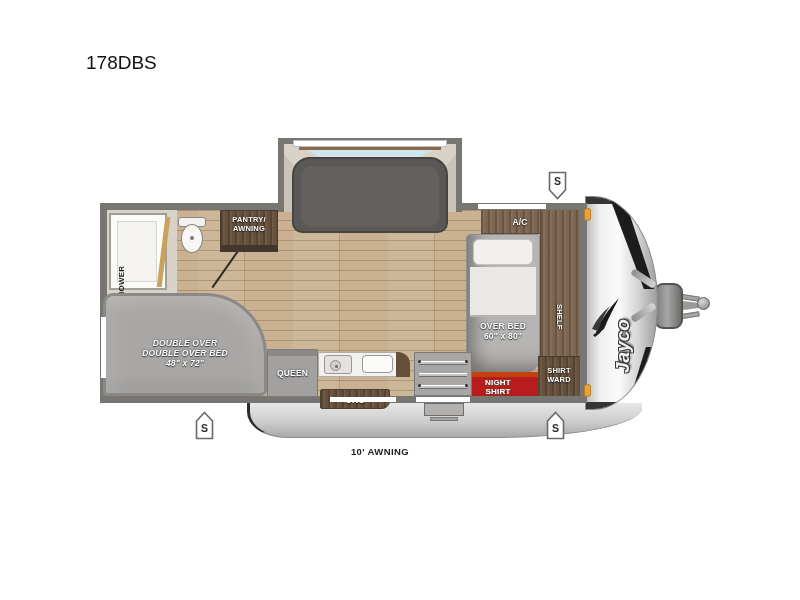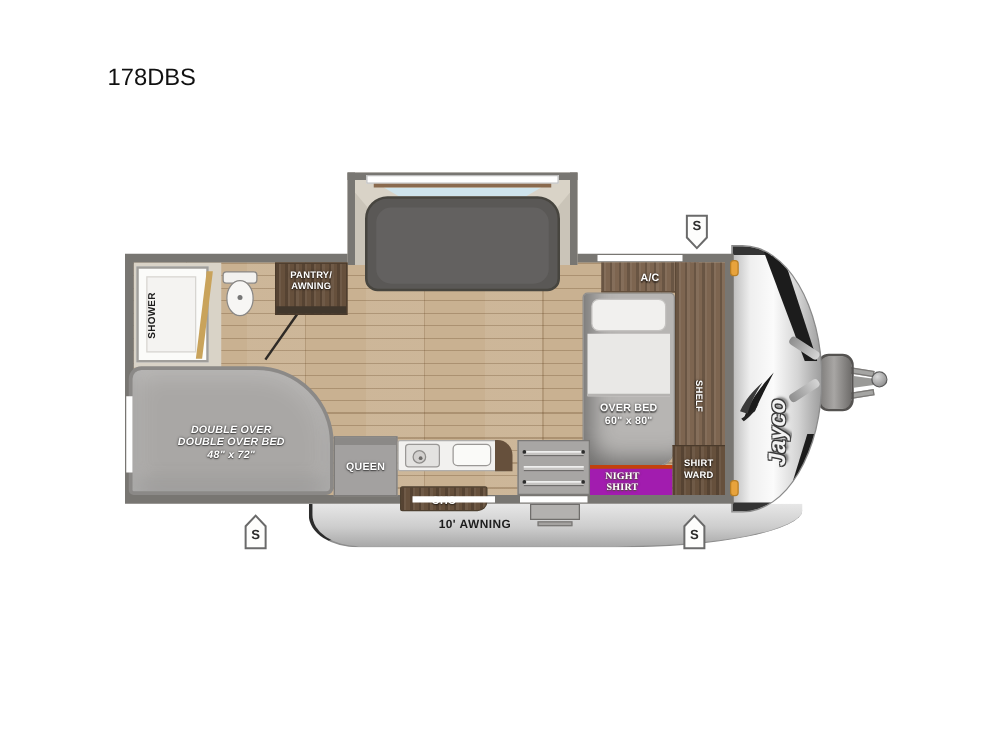--- a/index.html
+++ b/index.html
@@ -2,21 +2,21 @@
 <html><head>
 <meta charset="utf-8">
 <style>
   html,body{margin:0;padding:0;background:#fff;}
   .canvas{position:relative;width:800px;height:600px;background:#ffffff;overflow:hidden;
           font-family:"Liberation Sans",sans-serif;}
   .abs{position:absolute;box-sizing:border-box;}
   .lbl{position:absolute;box-sizing:border-box;font-weight:bold;color:#fff;text-align:center;
        line-height:1.18;letter-spacing:.2px;
        text-shadow:0 0 2px rgba(0,0,0,.65),0 1px 1px rgba(0,0,0,.5);}
-  .lbl-dark{color:#1d1d1d;text-shadow:none;}
+  .lbl-dark{color:#1d1d1d;text-shadow:none;margin-top:32px;}
   .wood{background-color:#c9b191;
         background-image:
           repeating-linear-gradient(0deg, rgba(0,0,0,0) 0 9px, rgba(95,63,30,.28) 9px 10px),
           repeating-linear-gradient(90deg, rgba(255,255,255,.07) 0 46px, rgba(95,63,30,.20) 46px 47px, rgba(0,0,0,0) 47px 95px);}
   .grain{background-image:repeating-linear-gradient(90deg, rgba(0,0,0,.16) 0 2px, rgba(255,255,255,.06) 2px 4px, rgba(0,0,0,0) 4px 7px);}
   .vtext-up{writing-mode:vertical-rl;transform:rotate(180deg);}
   .vtext-down{writing-mode:vertical-rl;}
   .spk-s{position:absolute;left:0;width:100%;text-align:center;font-size:10.5px;font-weight:bold;color:#2e2e2e;}
 </style>
 </head>
@@ -116,21 +116,21 @@
   <div class="abs" style="left:466px;top:234px;width:74px;height:140px;background:#b7b5b3;border:1px solid #908e8c;
               border-radius:4px 4px 16px 10px;overflow:hidden;
               box-shadow:inset 14px -14px 18px -8px rgba(55,55,55,.55);">
     <div class="abs" style="left:6px;top:4px;width:60px;height:26px;background:#f1f0ee;border:1px solid #c5c3c1;border-radius:6px;"></div>
     <div class="abs" style="left:3px;top:32px;width:66px;height:50px;background:#e9e8e6;border-bottom:2px solid #b5b3b1;"></div>
     <div class="lbl" style="left:0;right:0;top:86px;font-size:8.5px;">
       <span>OVER BED</span><br>
       <span>60" x 80"</span>
     </div>
   </div>
-  <div class="abs" style="left:458px;top:372px;width:80px;height:24px;background:#a21caf;border-top:3px solid #c2410c;font-family:Liberation Serif, serif;">
+  <div class="abs" style="left:458px;top:372px;width:80px;height:24px;background:#b91c1c;border-top:5px solid #c2410c;">
     <div class="lbl" style="left:0;right:0;top:1px;font-size:8px;text-shadow:0 0 2px #55503f,0 1px 1px #55503f;">
       <span>NIGHT</span><br>
       <span>SHIRT</span>
     </div>
   </div>
   <div class="abs grain" style="left:538px;top:356px;width:42px;height:40px;background-color:#66503c;border-top:1px solid #4a3a2b;">
     <div class="lbl" style="left:0;right:0;top:10px;font-size:7.5px;">
       <span>SHIRT</span><br>
       <span>WARD</span>
     </div>

